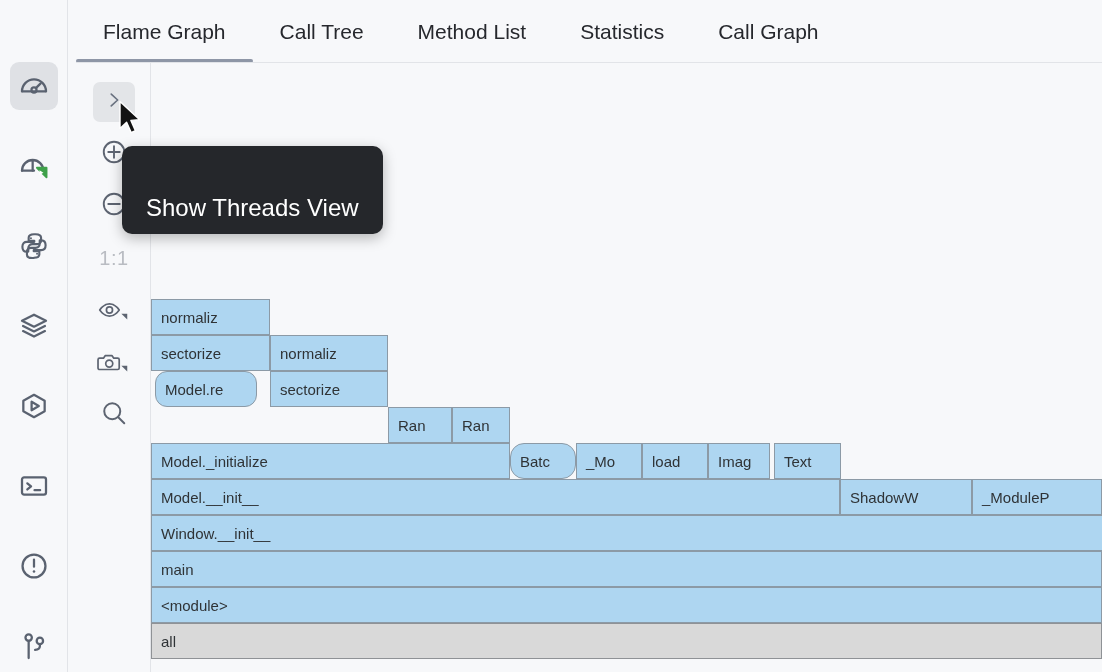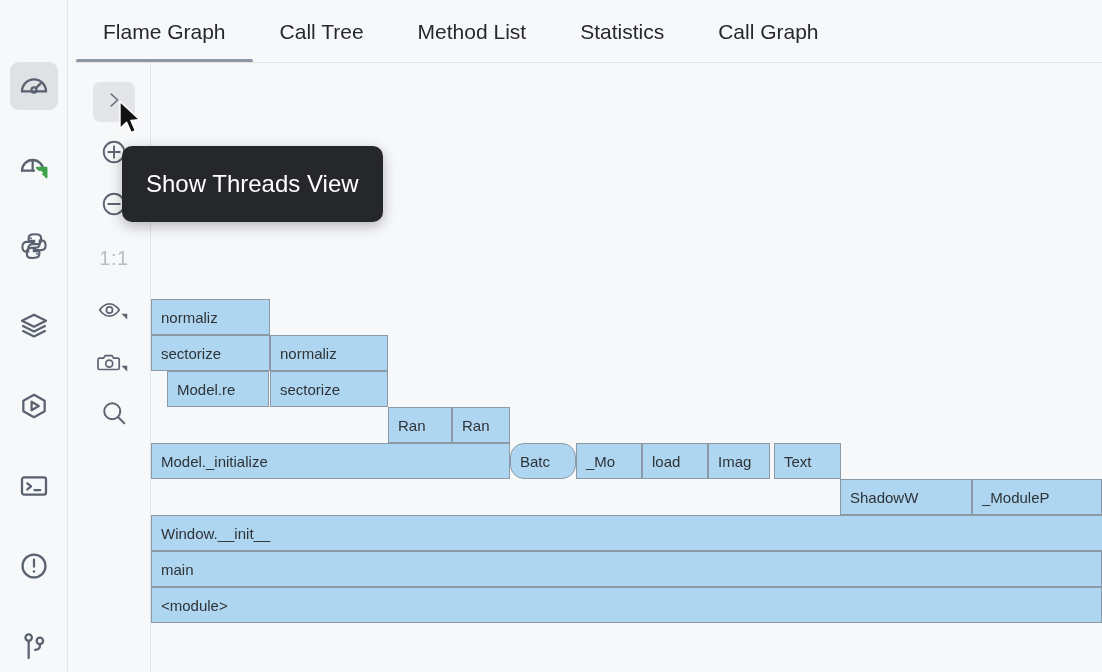--- a/index.html
+++ b/index.html
@@ -89,22 +89,22 @@
     padding-left:9px;
     overflow:hidden;white-space:nowrap;
   }
   .frame.root{background:#d9d9d9;border-color:#8f9296;}
 
   
   .tooltip{
     position:absolute;left:122px;top:146px;
     background:#25272b;color:#ffffff;
     border-radius:10px;
-    padding:6px 24px;height:64px;
-    display:flex;align-items:center;
+    padding:12px 24px;height:64px;
+    display:flex;align-items:flex-end;
     font-size:24px;white-space:nowrap;
     box-shadow:0 4px 14px rgba(0,0,0,0.28);
   }
 
   
   .cursor{position:absolute;left:118px;top:100px;}
 </style>
 </head>
 <body>
 
@@ -282,21 +282,21 @@
     <div class="flame-rows" id="flame-rows" style="height: 360px; top: 236px;">
         <div class="frame" style="left: 0px; top: 0px; width: 119px;">
           <span>normaliz</span>
         </div>
         <div class="frame" style="left: 0px; top: 36px; width: 119px;">
           <span>sectorize</span>
         </div>
         <div class="frame" style="left: 119px; top: 36px; width: 118px;">
           <span>normaliz</span>
         </div>
-        <div class="frame" style="left: 16px; top: 72px; width: 102px;">
+        <div class="frame" style="left: 4px; top: 72px; width: 102px; border-radius: 12px;">
           <span>Model.re</span>
         </div>
         <div class="frame" style="left: 119px; top: 72px; width: 118px;">
           <span>sectorize</span>
         </div>
         <div class="frame" style="left: 237px; top: 108px; width: 64px;">
           <span>Ran</span>
         </div>
         <div class="frame" style="left: 301px; top: 108px; width: 58px;">
           <span>Ran</span>
@@ -312,34 +312,40 @@
         </div>
         <div class="frame" style="left: 491px; top: 144px; width: 66px;">
           <span>load</span>
         </div>
         <div class="frame" style="left: 557px; top: 144px; width: 62px;">
           <span>Imag</span>
         </div>
         <div class="frame" style="left: 623px; top: 144px; width: 67px;">
           <span>Text</span>
         </div>
+        <div class="frame" style="left: 0px; top: 180px; width: 689px;">
+          <span>Model.__init__</span>
+        </div>
         <div class="frame" style="left: 689px; top: 180px; width: 132px;">
           <span>ShadowW</span>
         </div>
         <div class="frame" style="left: 821px; top: 180px; width: 130px;">
           <span>_ModuleP</span>
         </div>
         <div class="frame" style="left: 0px; top: 216px; width: 1042px;">
           <span>Window.__init__</span>
         </div>
         <div class="frame" style="left: 0px; top: 252px; width: 951px;">
           <span>main</span>
         </div>
         <div class="frame" style="left: 0px; top: 288px; width: 951px;">
           <span>&lt;module&gt;</span>
+        </div>
+        <div class="frame root" style="left: 0px; top: 324px; width: 951px;">
+          <span>all</span>
         </div>
       </div>
   </div>
 
   <div class="tooltip">
     <span>Show Threads View</span>
   </div>
 
   <div class="cursor">
     <svg width="26" height="38" viewBox="0 0 26 38">

